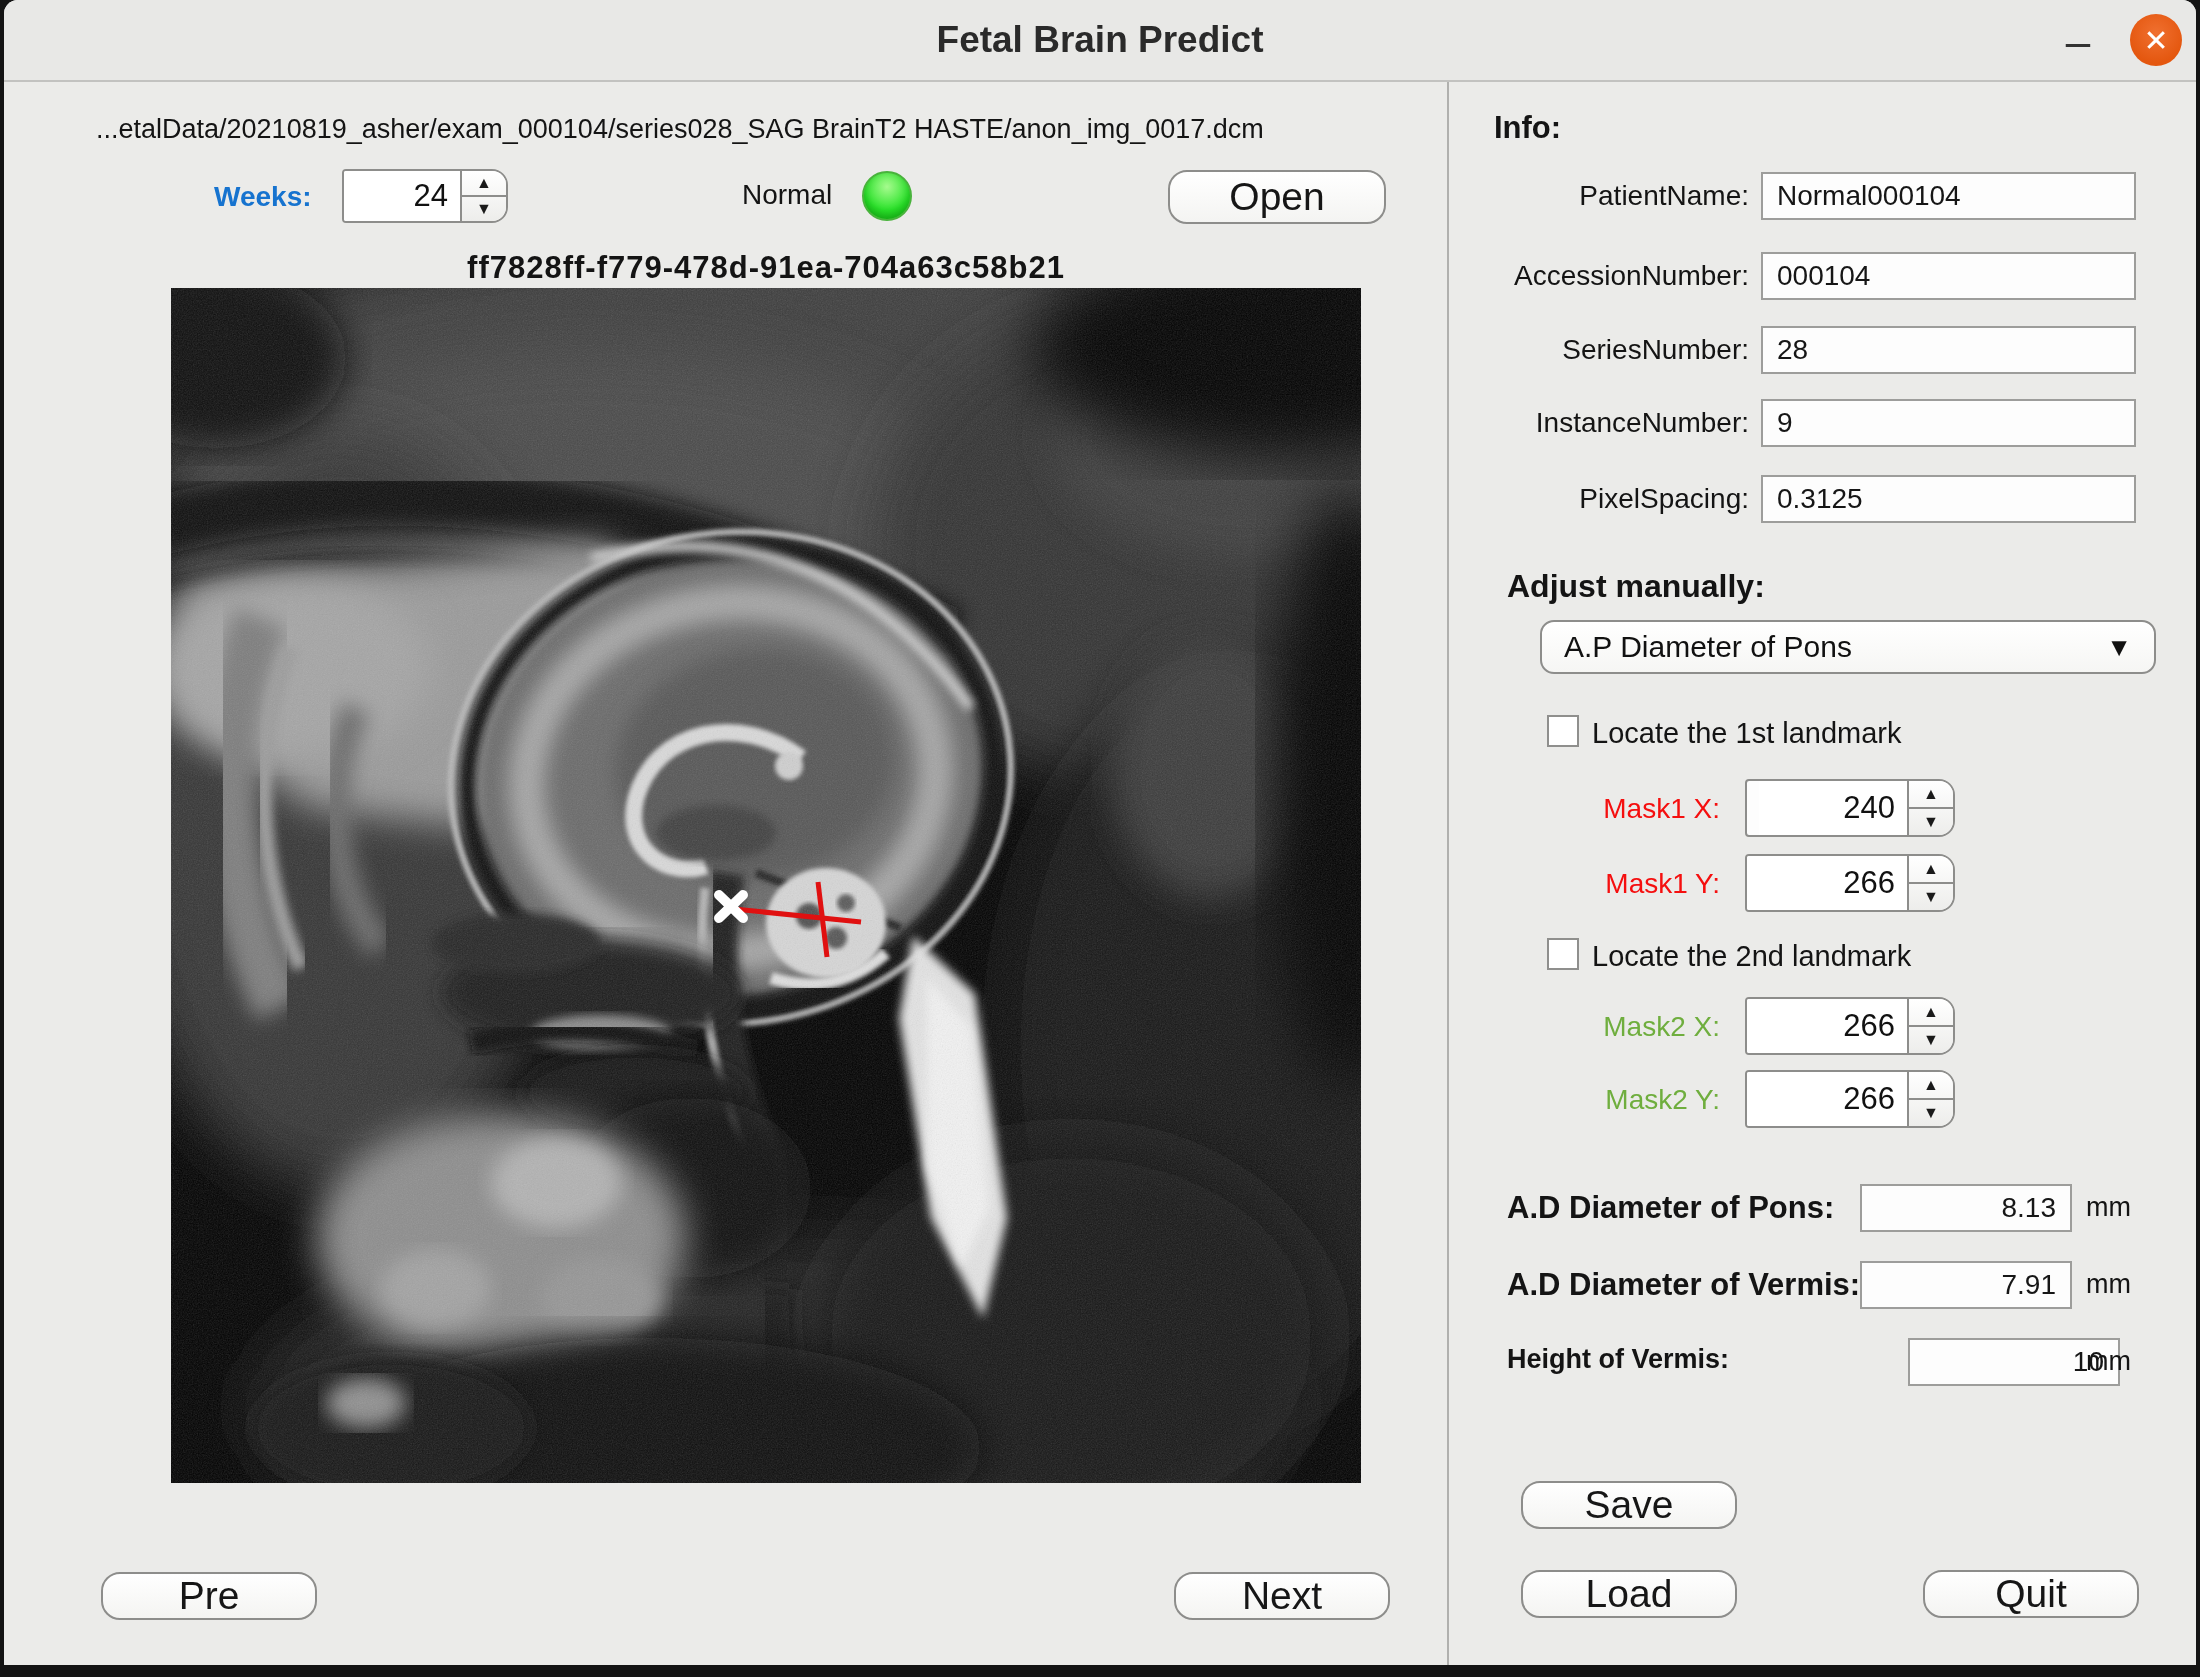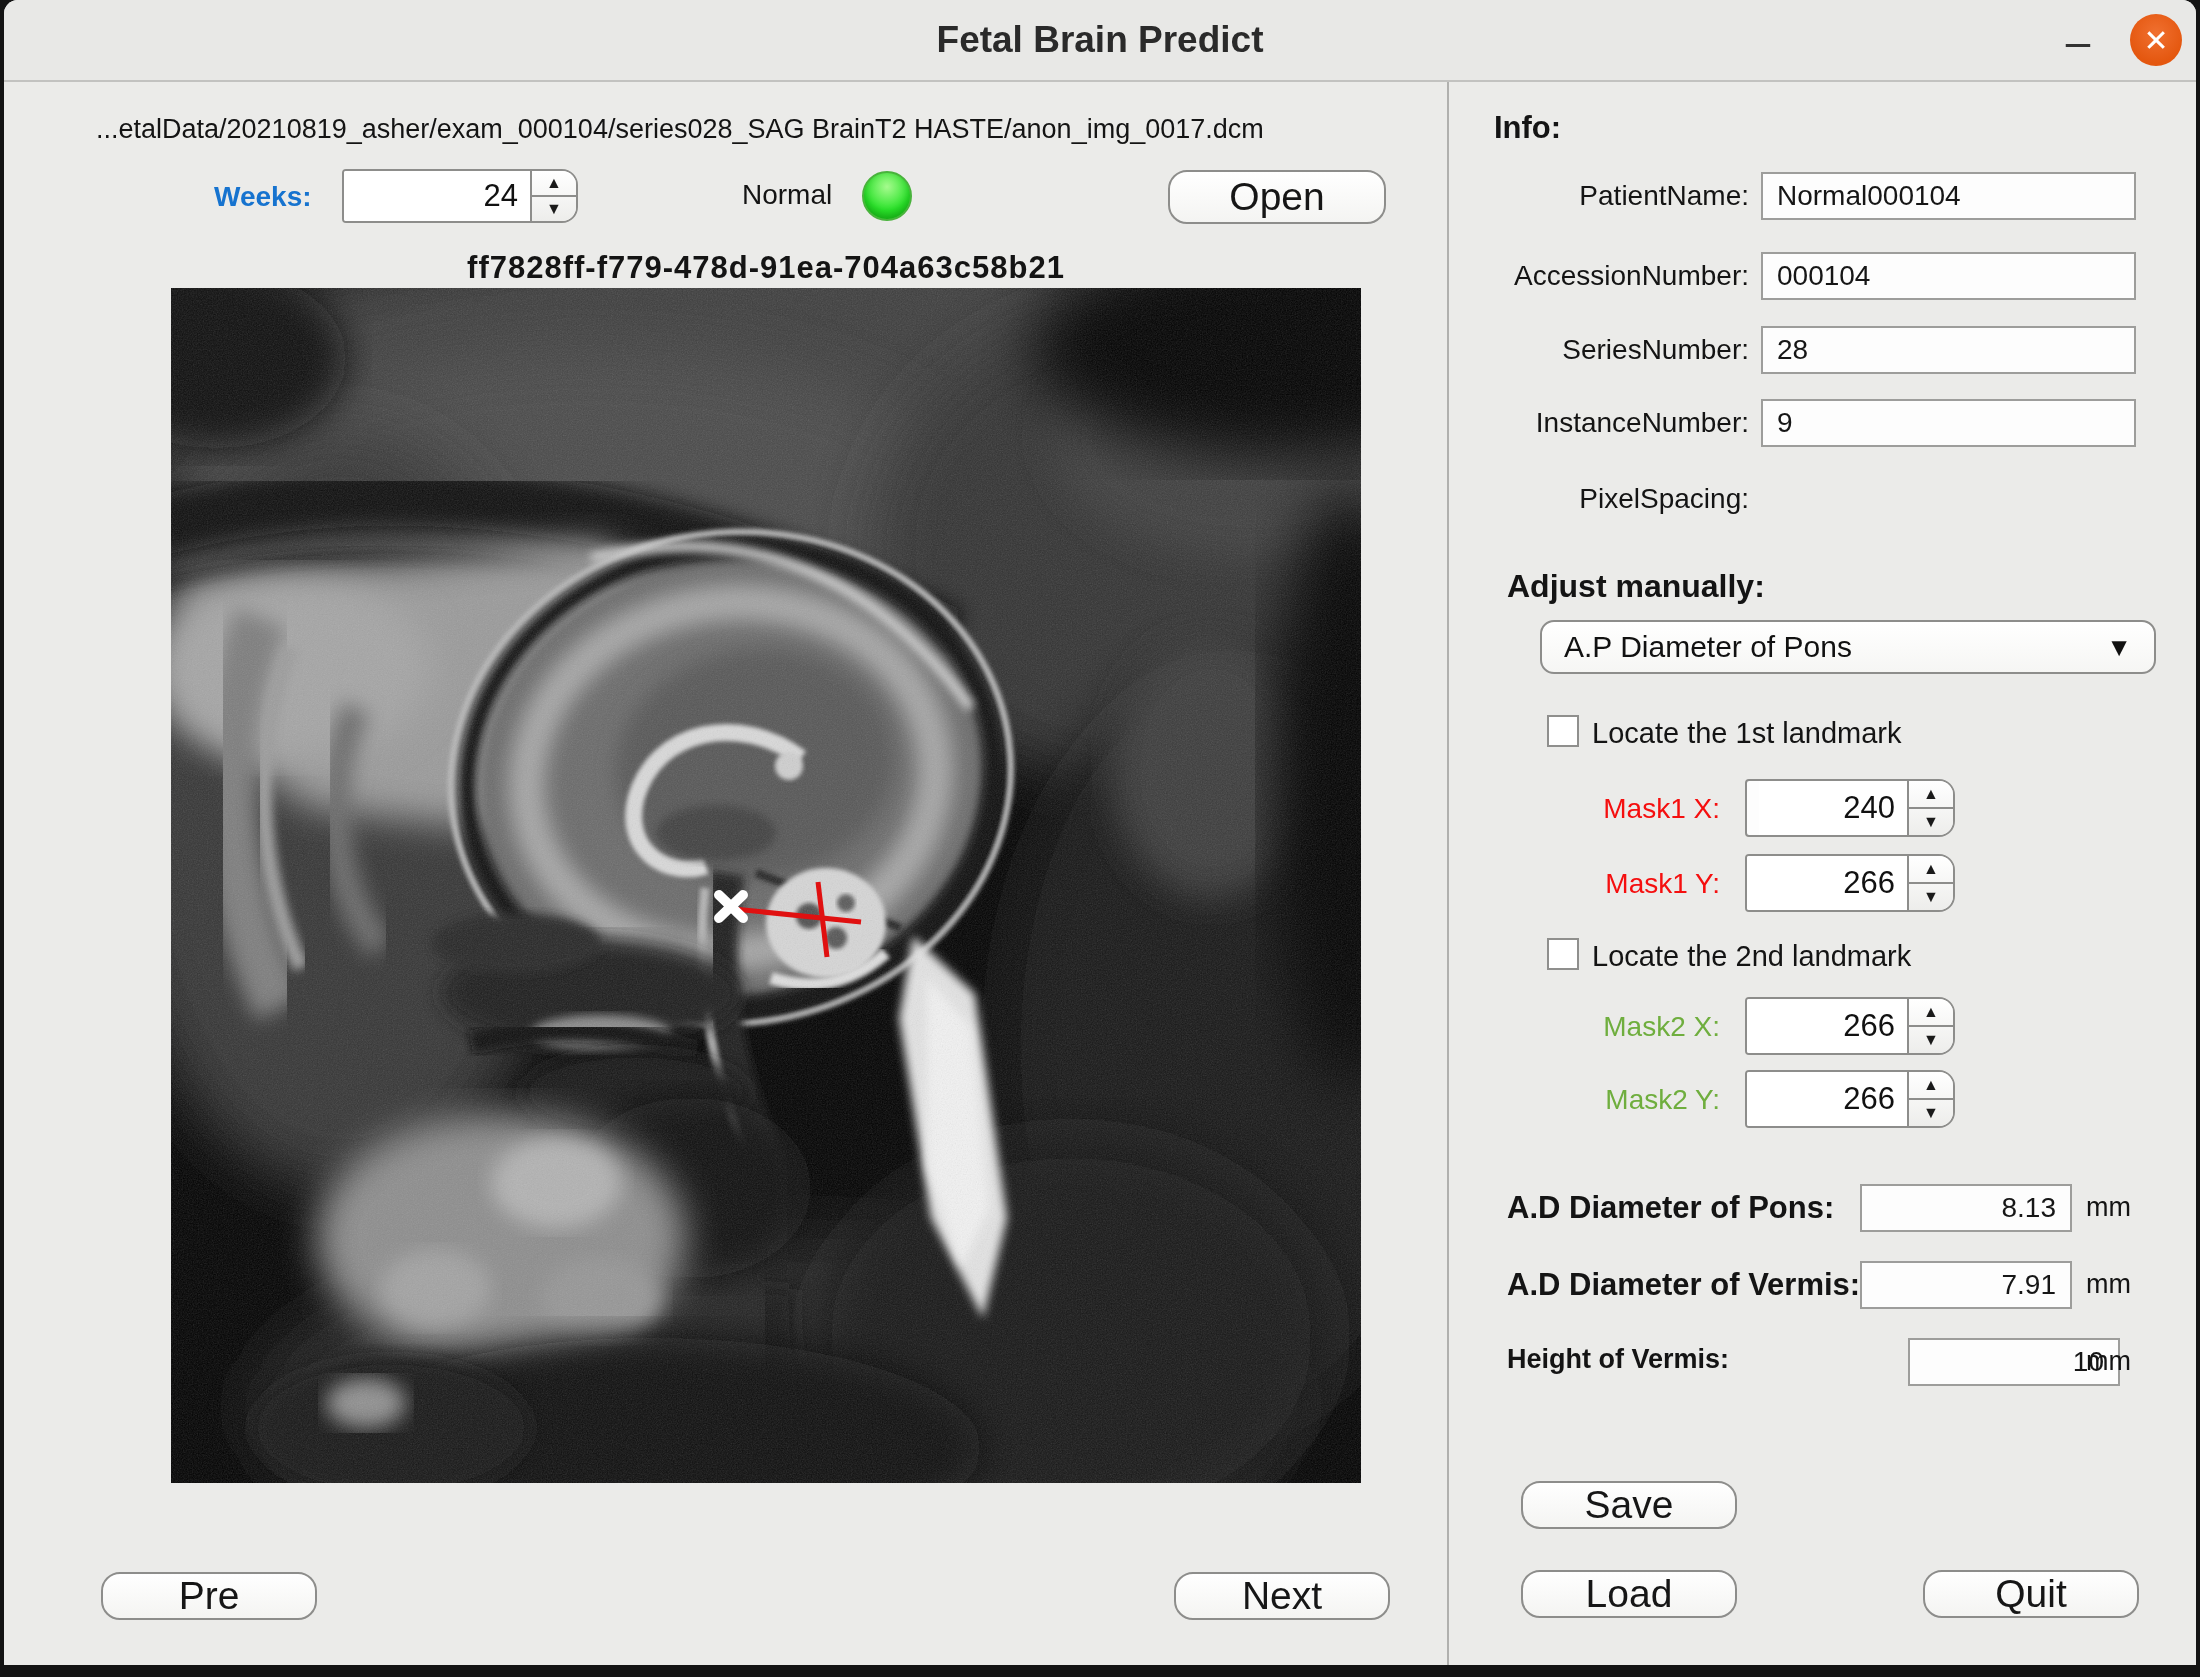--- a/index.html
+++ b/index.html
@@ -55,21 +55,21 @@
     </div>
     <div class="close-btn">
       <span>✕</span>
     </div>
   </div>
 
   <div class="lbl" style="left:92px;top:114px;font-size:27px;">...etalData/20210819_asher/exam_000104/series028_SAG BrainT2 HASTE/anon_img_0017.dcm</div>
 
   <div class="lbl bold blue" style="left:210px;top:181px;">Weeks:</div>
 
-  <div class="spinbox" style="left:338px;top:169px;width:236px;height:54px;">
+  <div class="spinbox" style="left:338px;top:169px;width:166px;height:54px;">
     <div class="value">24</div>
     <div class="spinner">
       <div class="spin-btn up">▲</div>
       <div class="spin-btn">▼</div>
     </div>
   </div>
 
   <div class="lbl" style="left:738px;top:179px;">Normal</div>
   <div class="status-light" style="left:858px;top:171px;"></div>
 
@@ -205,20 +205,23 @@
   <div class="field" style="left:1757px;top:326px;width:375px;height:48px;">
     <span>28</span>
   </div>
 
   <div class="lbl" style="left:1450px;top:407px;width:295px;text-align:right;">InstanceNumber:</div>
   <div class="field" style="left:1757px;top:399px;width:375px;height:48px;">
     <span>9</span>
   </div>
 
   <div class="lbl" style="left:1450px;top:483px;width:295px;text-align:right;">PixelSpacing:</div>
+  <div class="field" style="left:1757px;top:475px;width:375px;height:48px;">
+    <span>0.3125</span>
+  </div>
 
   <div class="lbl bold" style="left:1503px;top:568px;font-size:32px;">Adjust manually:</div>
 
   <div class="dropdown" style="left:1536px;top:620px;width:616px;height:54px;">
     <span>A.P Diameter of Pons</span>
     <span class="arrow">▼</span>
   </div>
 
   <div class="checkbox" style="left:1543px;top:715px;"></div>
   <div class="lbl" style="left:1588px;top:717px;font-size:29px;">Locate the 1st landmark</div>

